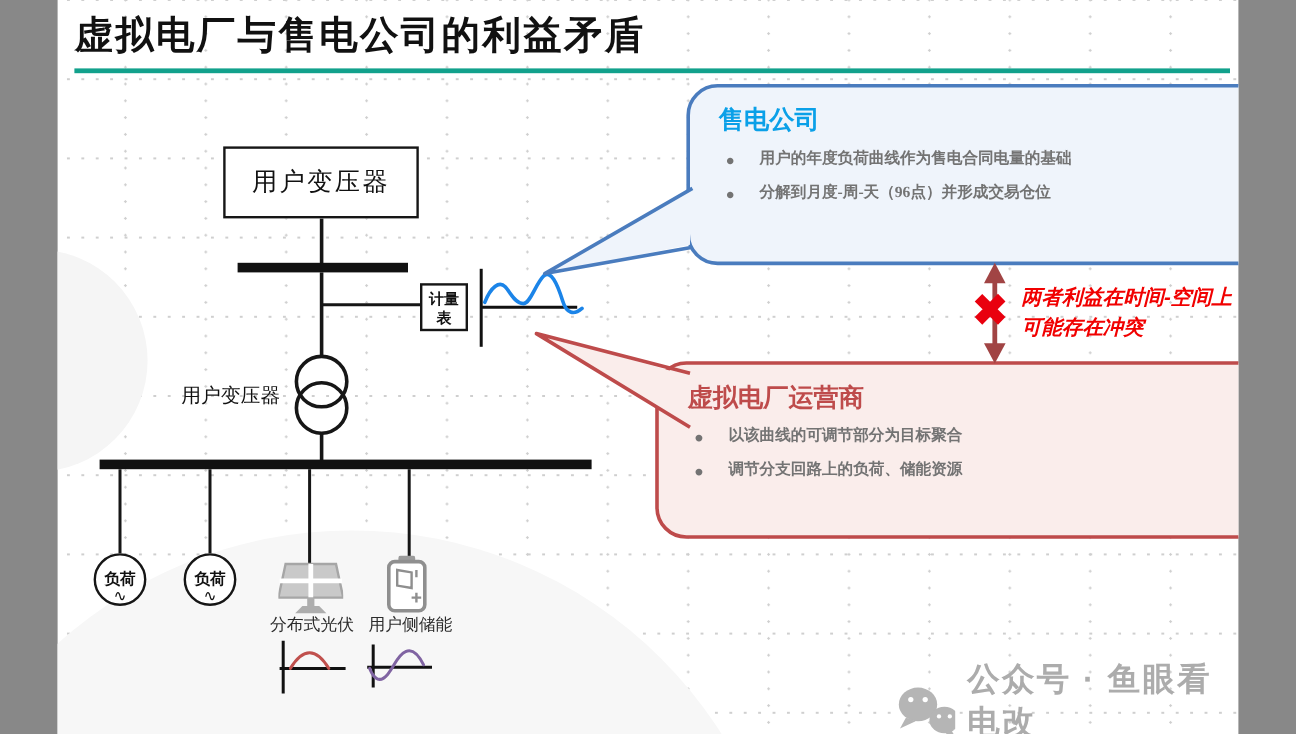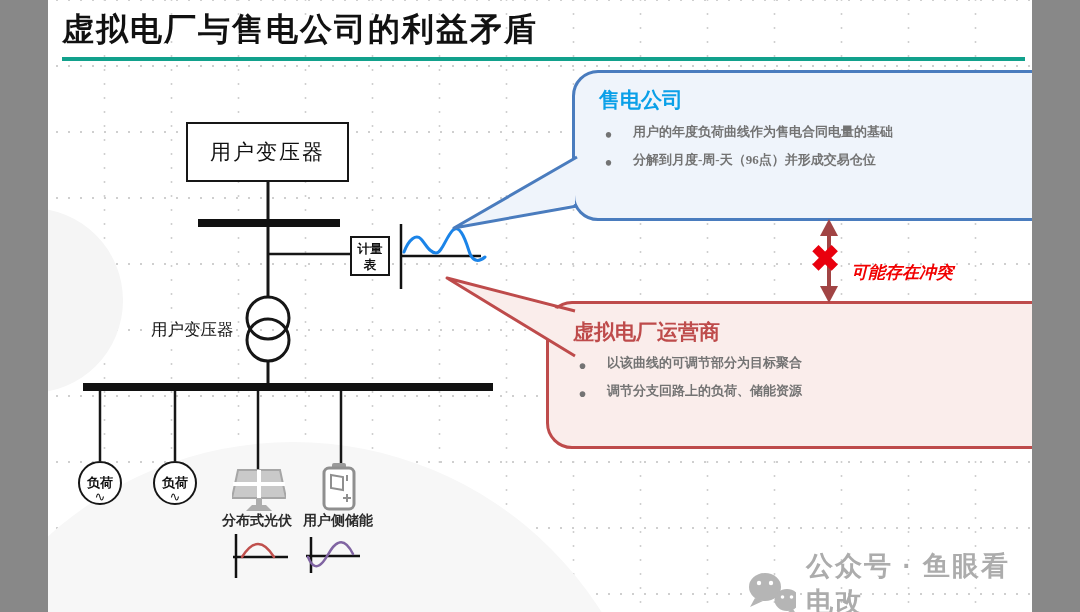--- a/index.html
+++ b/index.html
@@ -35,22 +35,22 @@
 
   .load-circle{position:absolute;z-index:2;width:44px;height:44px;border:2.5px solid #161616;
     border-radius:50%;background:#fff;box-sizing:border-box;display:flex;flex-direction:column;
     align-items:center;justify-content:flex-end;color:#111;}
   .load-circle .lbl{font-size:13px;font-weight:bold;line-height:1;}
   .load-circle .wave{font-size:13px;line-height:1;margin-top:1px;}
   .load1{left:30px;top:461px;}
   .load2{left:105px;top:461px;}
 
   .der-icon{position:absolute;z-index:2;}
-  .der-label{position:absolute;z-index:2;font-size:14px;font-weight:bold;color:#2b2b2b;
-    }
+  .der-label{position:absolute;z-index:2;font-size:14px;font-weight:normal;color:#2b2b2b;
+    text-align:center;}
   .pv-label{left:174px;top:512px;width:76px;}
   .storage-label{left:255px;top:512px;width:78px;}
 
   .callout{position:absolute;z-index:2;box-sizing:border-box;border-radius:26px;
     padding:12px 18px 0 22px;}
   .callout-retailer{left:524px;top:70px;width:521px;height:151px;
     background:#EFF4FB;border:3px solid #4A7CBE;font-family:Liberation Serif, serif;}
   .callout-vpp{left:498px;top:301px;width:524px;height:148px;
     background:#FAEDEB;border:3px solid #BE4B4B;}
   .callout h2{margin:4px 0 8px 2px;font-size:21px;line-height:1.1;}
@@ -182,21 +182,21 @@
     </g>
     <g>
       <line x1="781" y1="232" x2="781" y2="290" stroke="#A14444" stroke-width="4"></line>
       <polygon points="781,219 772,236 790,236" fill="#A14444"></polygon>
       <polygon points="781,303 772,286 790,286" fill="#A14444"></polygon>
     </g>
   </svg>
 
   <div class="conflict-x">✖</div>
   <div class="conflict-note">
-    <br>
+    <span>两者利益在时间-空间上</span><br>
     <span>可能存在冲突</span>
   </div>
 
   <div class="watermark">
     <svg width="58" height="50">
       <ellipse cx="19" cy="17" rx="16" ry="14" fill="#b5b5b5"></ellipse>
       <polygon points="9,28 4,37 17,31" fill="#b5b5b5"></polygon>
       <circle cx="13" cy="13" r="2.2" fill="#ffffff"></circle>
       <circle cx="25" cy="13" r="2.2" fill="#ffffff"></circle>
       <ellipse cx="41" cy="30" rx="12.5" ry="11" fill="#b5b5b5"></ellipse>

